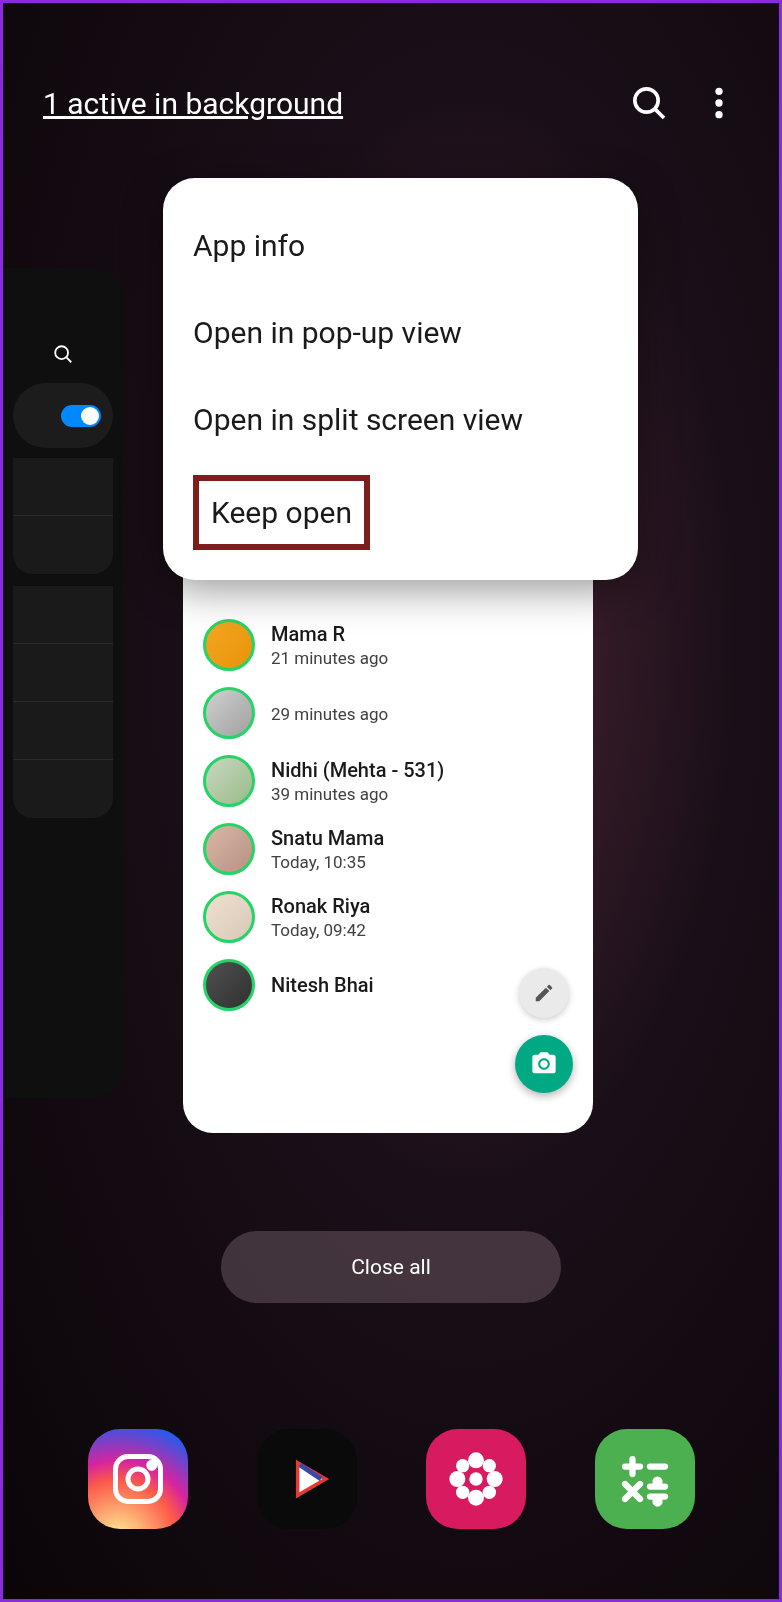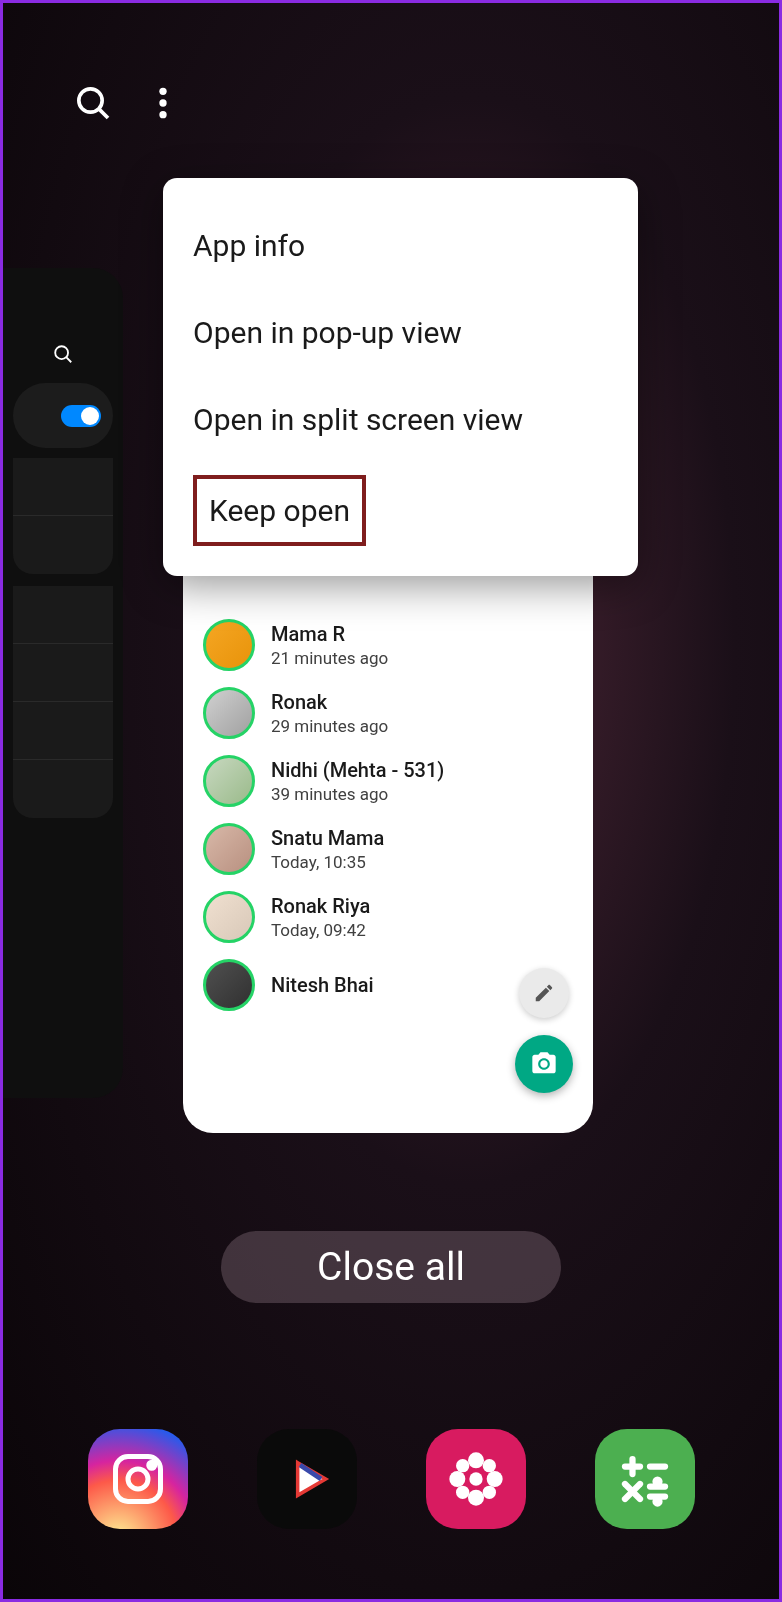--- a/index.html
+++ b/index.html
@@ -197,34 +197,34 @@
   justify-content: center;
   box-shadow: 0 3px 8px rgba(0,0,0,0.3);
 }
 
 .popup-menu {
   position: absolute;
   left: 160px;
   top: 175px;
   width: 475px;
   background: #ffffff;
-  border-radius: 14px;
+  border-radius: 32px;
   padding: 24px 0;
   box-shadow: 0 10px 40px rgba(0,0,0,0.4);
 }
 
 .menu-item {
   font-size: 30px;
   color: #1a1a1a;
   padding: 26px 30px;
 }
 
 .menu-item.highlighted {
   margin: 0 12px;
-  border: 4px solid #7f1d1d;
+  border: 6px solid #7f1d1d;
   padding: 14px 12px;
   display: inline-block;
 }
 
 .highlight-wrapper {
   padding: 12px 18px 6px 18px;
 }
 
 .close-all-btn {
   position: absolute;
@@ -232,21 +232,21 @@
   transform: translateX(-50%);
   top: 1228px;
   width: 340px;
   height: 72px;
   background: rgba(120, 100, 110, 0.45);
   border-radius: 36px;
   display: flex;
   align-items: center;
   justify-content: center;
   color: #ffffff;
-  font-size: 39px;
+  font-size: 21px;
 }
 
 .dock {
   position: absolute;
   bottom: 70px;
   left: 0;
   right: 0;
   display: flex;
   justify-content: space-around;
   padding: 0 50px;
@@ -280,20 +280,21 @@
 
 .ig-svg { width: 60px; height: 60px; }
 .yt-svg { width: 56px; height: 56px; }
 .flower-svg { width: 64px; height: 64px; }
 .calc-svg { width: 60px; height: 60px; }
 </style>
 </head>
 <body>
 
 <div class="top-bar">
+  <div class="bg-link">1 active in background</div>
   <div class="top-search-icon">
     <svg width="40" height="40" viewBox="0 0 24 24" fill="none" stroke="#fff" stroke-width="2.2">
         <circle cx="10.5" cy="10.5" r="7"></circle>
         <line x1="21" y1="21" x2="15.5" y2="15.5"></line>
       </svg>
   </div>
   <div class="top-menu-icon">
     <svg width="40" height="40" viewBox="0 0 24 24" fill="#fff">
         <circle cx="12" cy="5" r="2.2"></circle>
         <circle cx="12" cy="12" r="2.2"></circle>
@@ -325,21 +326,20 @@
     <div class="contact-row">
       <div class="avatar orange"></div>
       <div class="contact-info">
         <div class="contact-name">Mama R</div>
         <div class="contact-time">21 minutes ago</div>
       </div>
     </div>
     <div class="contact-row">
       <div class="avatar photo1"></div>
       <div class="contact-info">
-        <div class="contact-name">Ronak</div>
         <div class="contact-time">29 minutes ago</div>
       </div>
     </div>
     <div class="contact-row">
       <div class="avatar photo2"></div>
       <div class="contact-info">
         <div class="contact-name">Nidhi (Mehta - 531)</div>
         <div class="contact-time">39 minutes ago</div>
       </div>
     </div>

